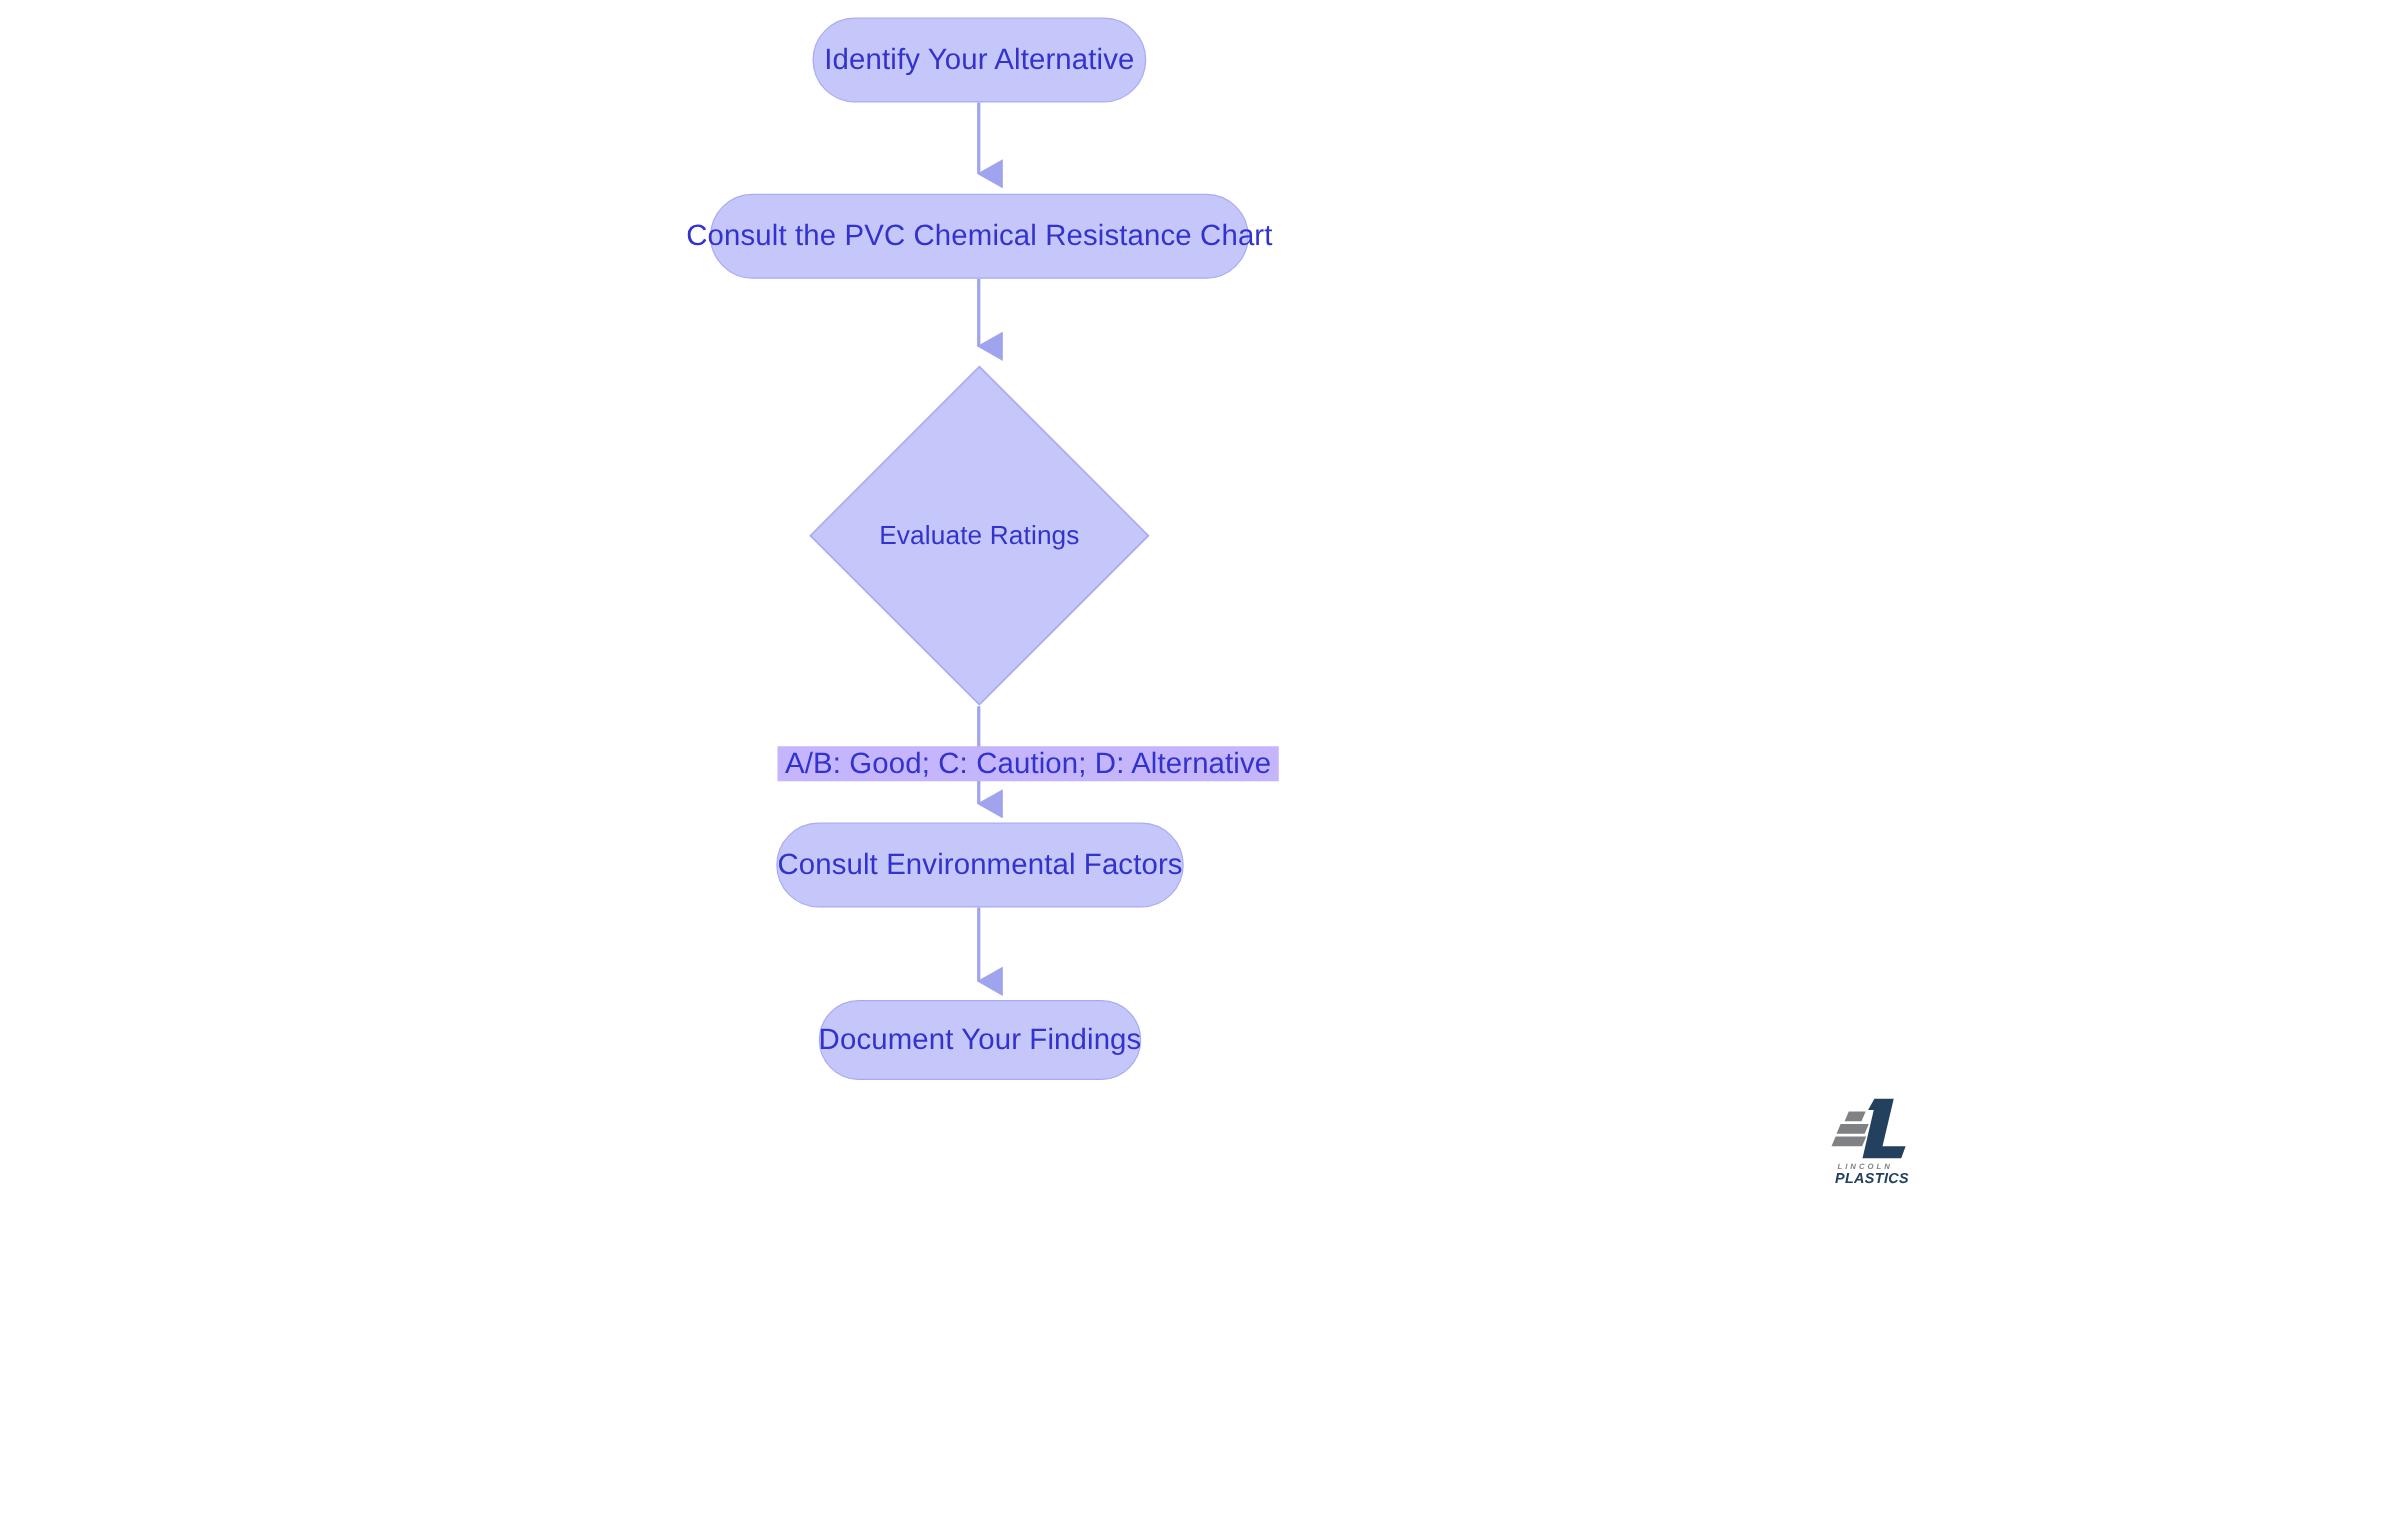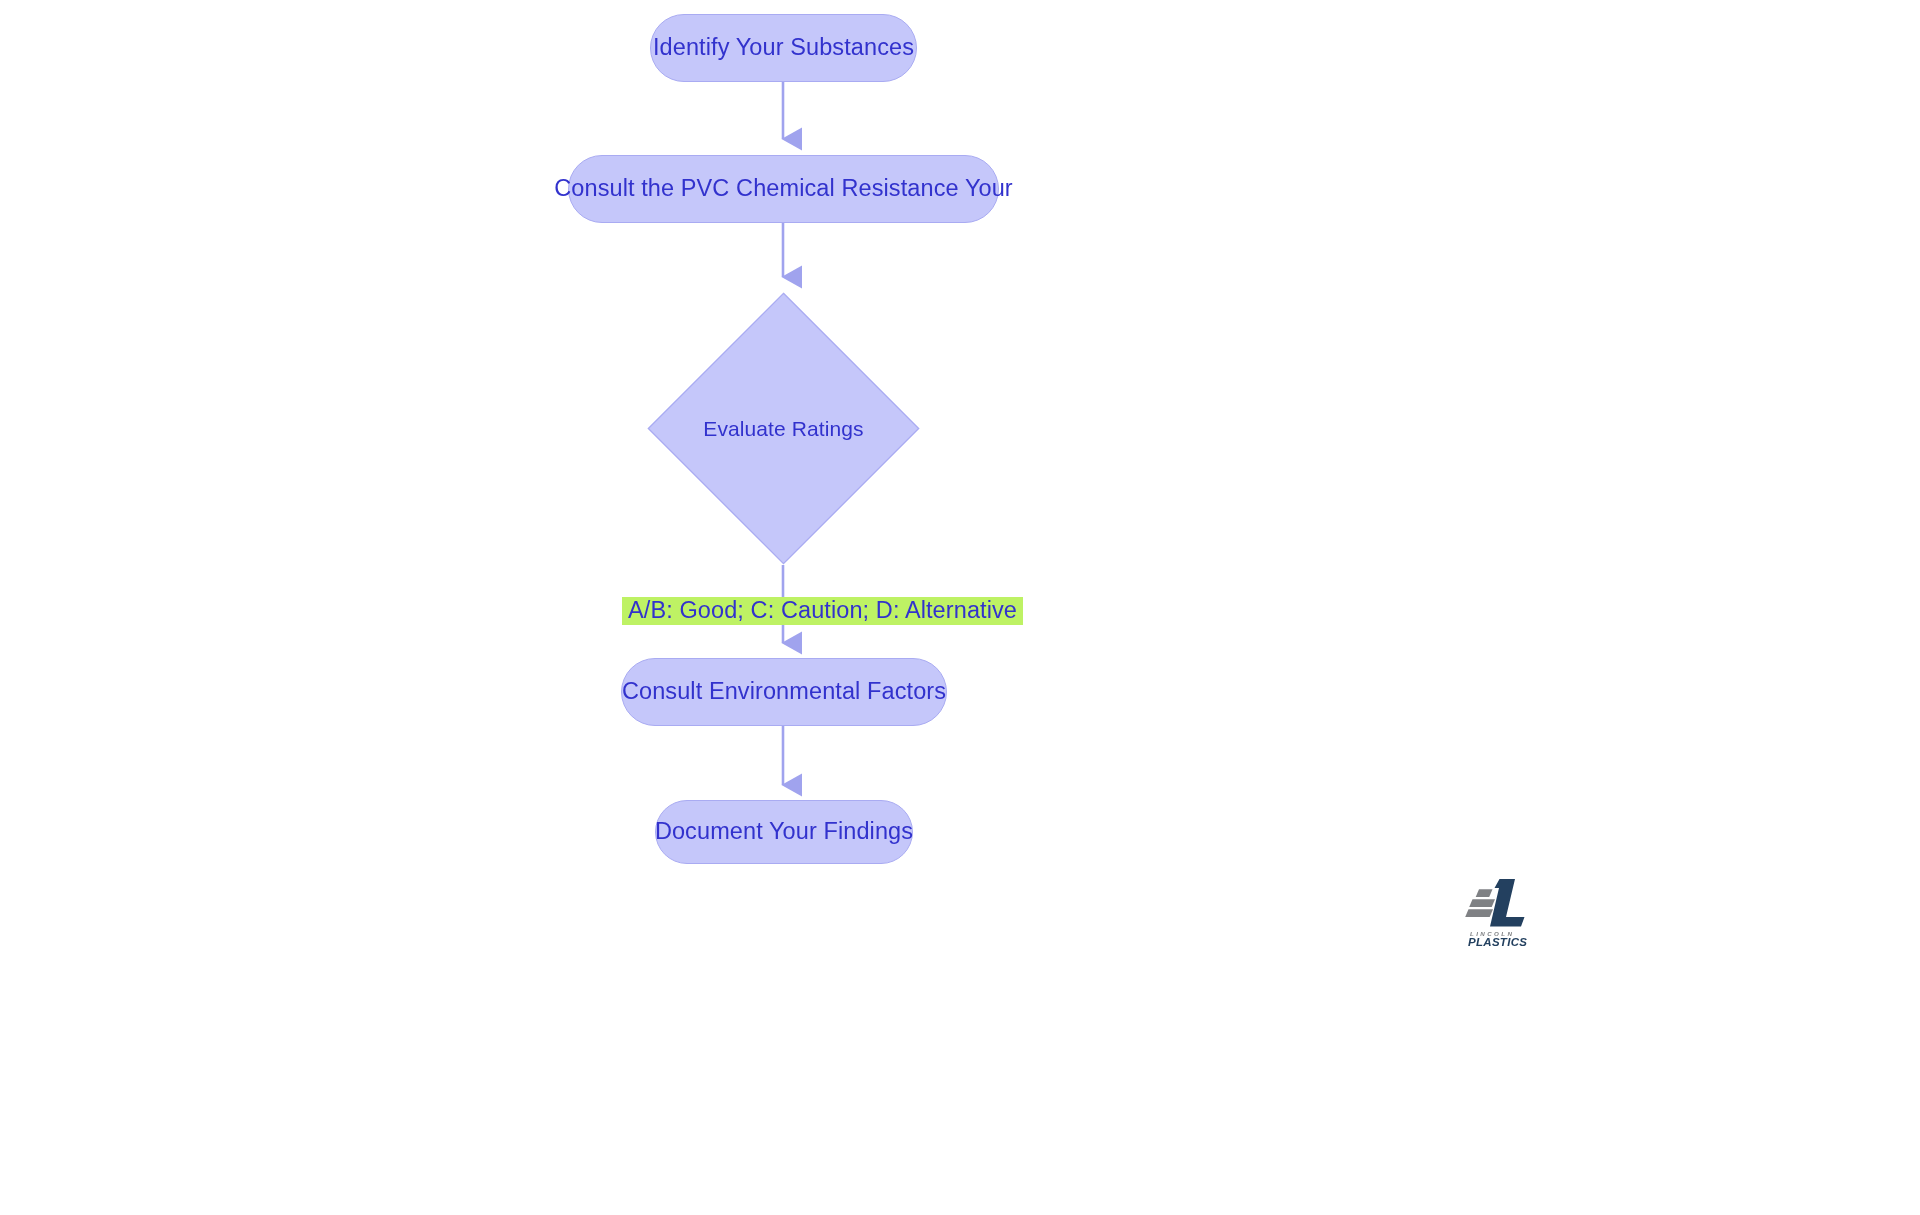--- a/index.html
+++ b/index.html
@@ -74,21 +74,21 @@
   }
 
   
   .edge-label {
     position: absolute;
     color: #3232cd;
     font-size: 23.5px;
     letter-spacing: 0.1px;
     white-space: nowrap;
     line-height: 1;
-    background: #bef264;
+    background: #c4b5fd;
     padding: 2px 6px;
     z-index: 3;
   }
 
   
   #brand-logo {
     position: absolute;
     left: 1462px;
     top: 876px;
     width: 76px;
@@ -114,25 +114,25 @@
 
       <line x1="783" y1="223" x2="783" y2="277" marker-end="url(#arrowhead)"></line>
 
       <line x1="783" y1="565" x2="783" y2="643" marker-end="url(#arrowhead)"></line>
 
       <line x1="783" y1="726" x2="783" y2="785" marker-end="url(#arrowhead)"></line>
     </g>
   </svg>
 
   <div class="node" style="left:650px; top:14px; width:267px; height:68px;">
-    <span class="node-label">Identify Your Substances</span>
+    <span class="node-label">Identify Your Alternative</span>
   </div>
 
   <div class="node" style="left:568px; top:155px; width:431px; height:68px;">
-    <span class="node-label">Consult the PVC Chemical Resistance Your</span>
+    <span class="node-label">Consult the PVC Chemical Resistance Chart</span>
   </div>
 
   <div class="diamond-wrap" style="left:647px; top:292px; width:273px; height:273px;">
     <svg class="diamond-shape" viewBox="0 0 273 273" xmlns="http://www.w3.org/2000/svg">
       <polygon points="136.5,1.3 271.7,136.5 136.5,271.7 1.3,136.5" fill="#c5c7fa" stroke="#a9abf2" stroke-width="1.3"></polygon>
     </svg>
     <span class="diamond-text">Evaluate Ratings</span>
   </div>
 
   <div class="edge-label" style="left:622px; top:597px;">

